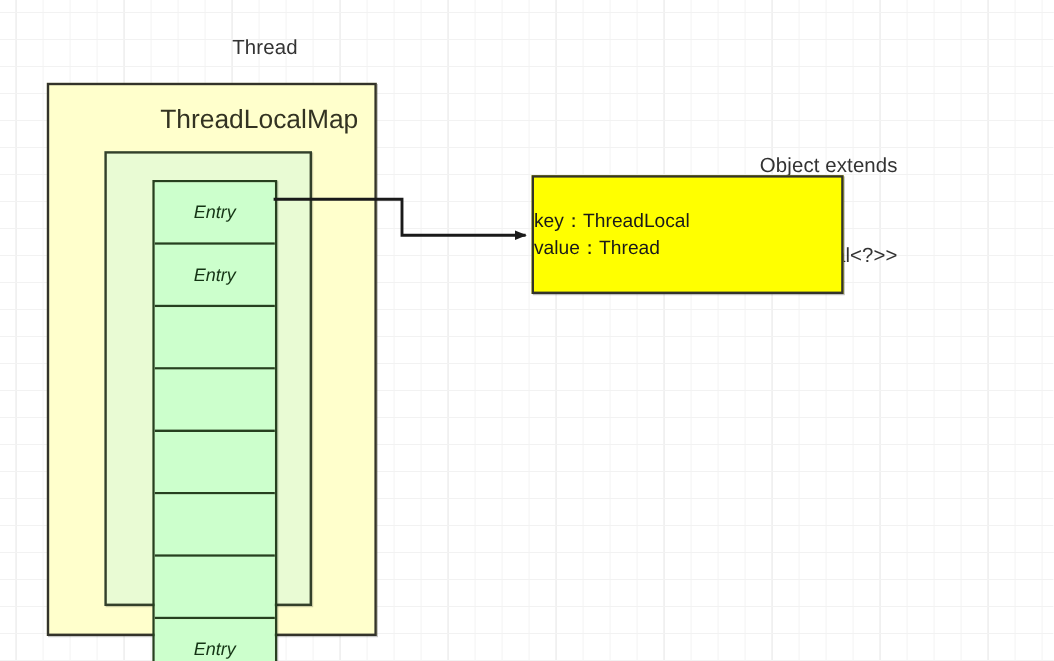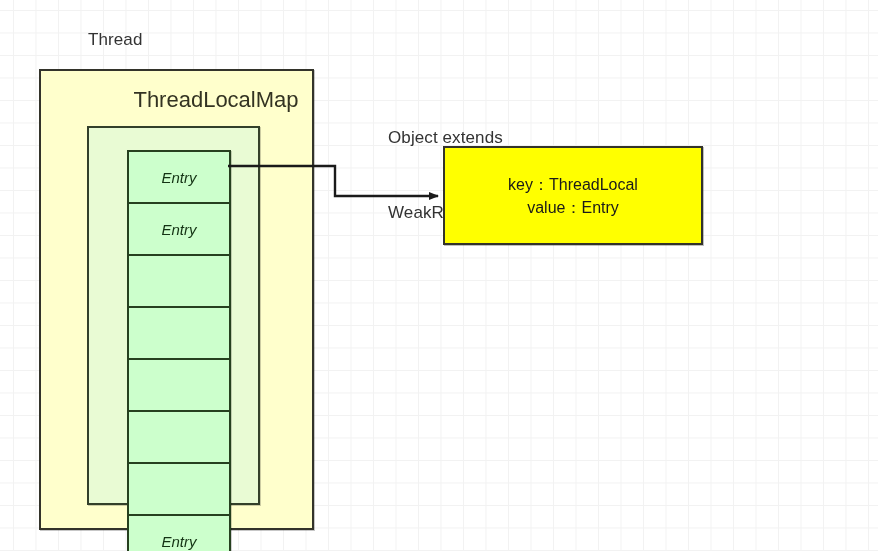--- a/index.html
+++ b/index.html
@@ -35,21 +35,21 @@
       13px 10px,
       13px 10px;
   }
 
   
   .free-label {
     position: absolute;
     color: #333333;
     font-size: 17px;
     line-height: 25px;
-    text-align: left;
+    text-align: right;
     white-space: pre;
     letter-spacing: 0.1px;
   }
 
   #thread-label {
     left: 88px;
     top: 27px;
     width: 160px;
   }
 
@@ -132,21 +132,20 @@
     left: 443px;
     top: 146px;
     width: 260px;
     height: 99px;
     box-sizing: border-box;
     background: #ffff00;
     border: 2px solid #33332a;
     box-shadow: 1px 1px 0 rgba(0,0,0,0.25);
     display: flex;
     flex-direction: column;
-    align-items: center;
     justify-content: center;
   }
   .entry-detail-line {
     color: #1a1a1a;
     font-size: 16px;
     line-height: 23px;
     white-space: pre;
   }
 
   
@@ -186,21 +185,21 @@
         <div class="entry-cell"></div>
         <div class="entry-cell"></div>
         <div class="entry-cell">Entry</div>
       </div>
 
     </div>
   </div>
 
   <div id="entry-detail-box">
     <div class="entry-detail-line">key：ThreadLocal</div>
-    <div class="entry-detail-line">value：Entry</div>
+    <div class="entry-detail-line">value：Thread</div>
   </div>
 
   <svg id="connector-svg" viewBox="0 0 878 551">
     <defs>
       <marker id="arrowhead" markerWidth="10" markerHeight="8" refX="9" refY="4" orient="auto" markerUnits="userSpaceOnUse">
         <path d="M0,0 L10,4 L0,8 z" fill="#1a1a1a"></path>
       </marker>
     </defs>
     <path d="M 228,166 L 335,166 L 335,196 L 438,196" fill="none" stroke="#1a1a1a" stroke-width="2.4" marker-end="url(#arrowhead)"></path>
   </svg>

